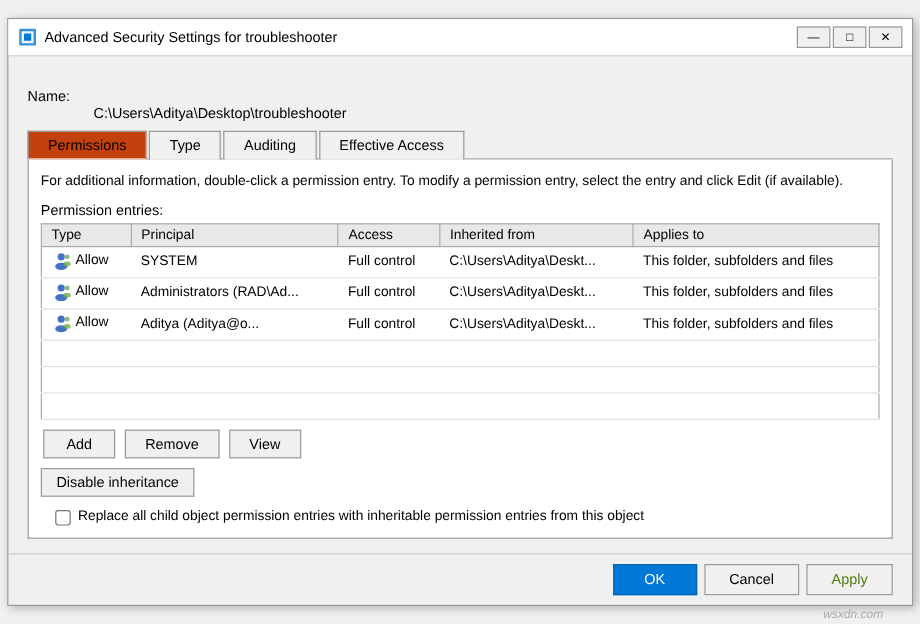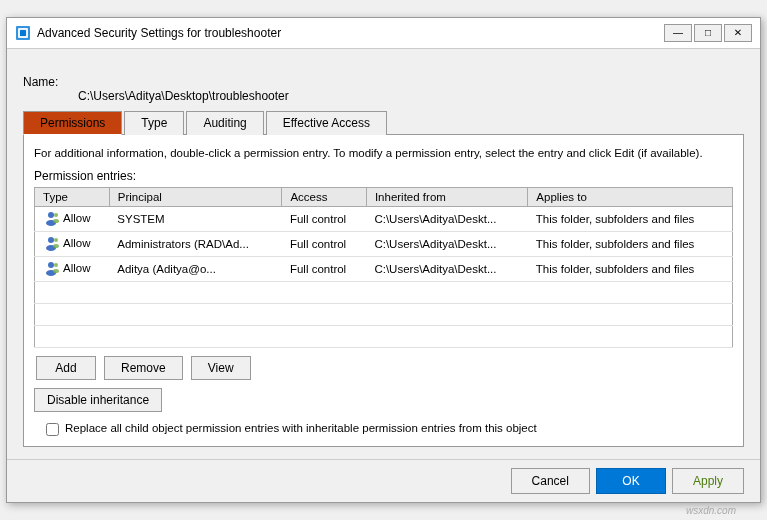--- a/index.html
+++ b/index.html
@@ -347,18 +347,18 @@
 
       
       <div class="checkbox-row">
         <input type="checkbox" id="replace-cb" style="">
         <label class="checkbox-label" for="replace-cb">Replace all child object permission entries with inheritable permission entries from this object</label>
       </div>
     </div>
   </div>
 
   <div class="footer" style="position:relative;">
+    <button class="footer-btn primary">OK</button>
     <button class="footer-btn">Cancel</button>
-    <button class="footer-btn primary">OK</button>
     <button class="footer-btn" disabled="">Apply</button>
     <span style="position:absolute; right: 24px; bottom: -14px; font-size:10px; color:#aaa; font-style:italic;">wsxdn.com</span>
   </div>
 </div>
 
 </body></html>

